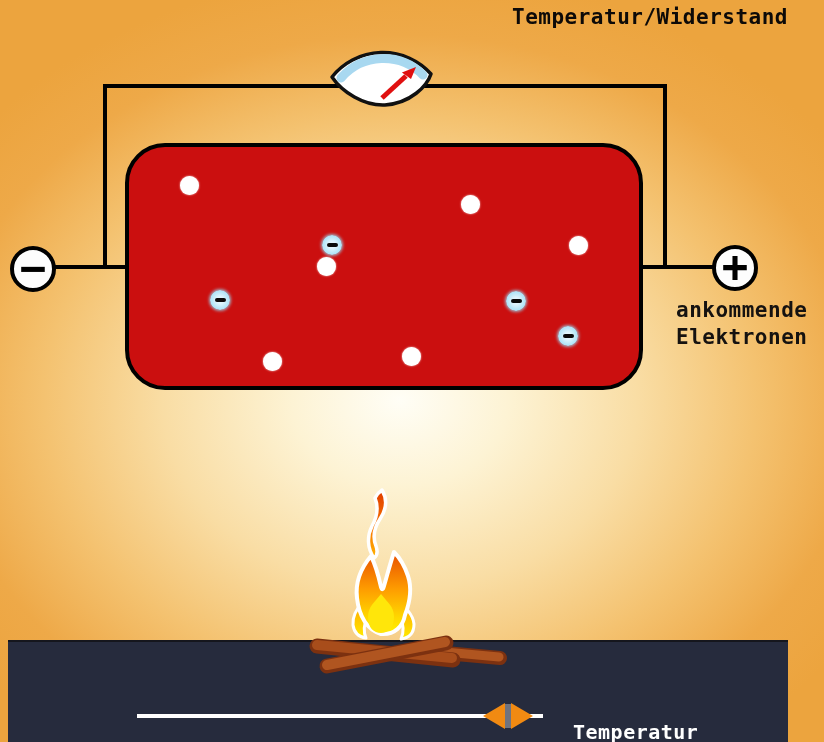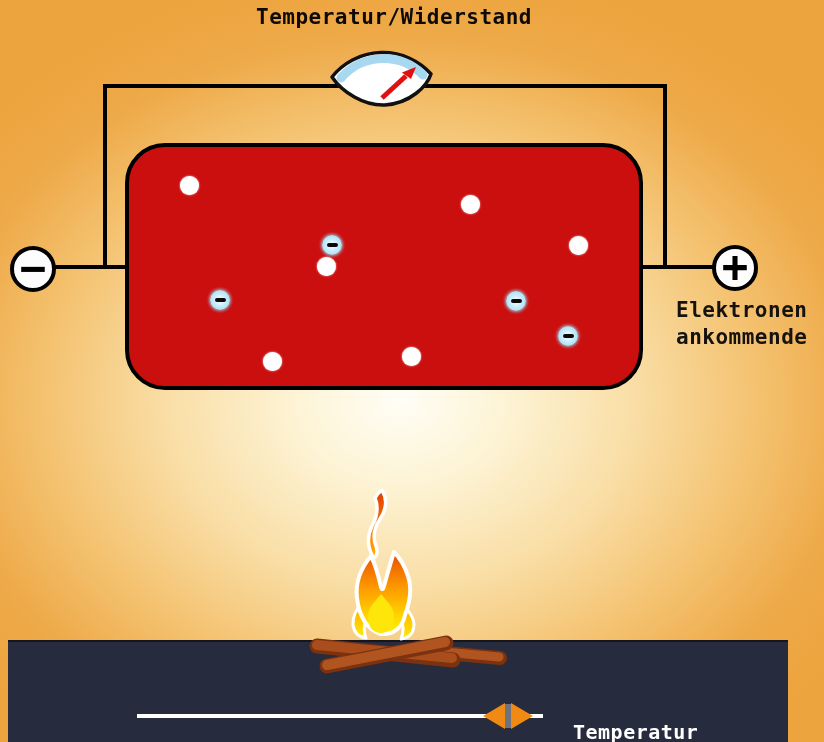--- a/index.html
+++ b/index.html
@@ -4,21 +4,21 @@
 <style>
   html,body{margin:0;padding:0;}
   body{width:824px;height:742px;overflow:hidden;}
   .mono{font-family:"DejaVu Sans Mono","Liberation Mono",monospace;font-weight:bold;}
   .stage{position:relative;width:824px;height:742px;overflow:hidden;
     background:
       radial-gradient(ellipse 540px 430px at 400px 400px,
         #fffef6 0%, #fdf3d4 20%, #f9dda4 44%, #f4c270 66%,
         #eea948 85%, #eca43e 100%);
   }
-  .title{position:absolute;left:8px;top:5px;width:772px;text-align:center;
+  .title{position:absolute;left:16px;top:5px;width:772px;text-align:right;
     font-size:21px;color:#0d0a08;letter-spacing:.5px;}
   .wire{position:absolute;background:#000;}
   .meter{position:absolute;left:316px;top:46px;width:124px;height:64px;z-index:3;}
   .terminal{position:absolute;width:46px;height:46px;border-radius:50%;
     background:#fdfdfd;border:4px solid #000;box-sizing:border-box;
     display:flex;align-items:center;justify-content:center;z-index:2;}
   .terminal span{font-size:44px;line-height:0;color:#000;transform:translateY(-1px);}
   .terminal.minus{left:10px;top:246px;}
   .terminal.plus{left:712px;top:245px;}
   .conductor{position:absolute;left:125px;top:143px;width:518px;height:247px;
@@ -86,22 +86,22 @@
       </div>
       <div class="electron" style="left: 377px; top: 144px;">
         <div class="bar"></div>
       </div>
       <div class="electron" style="left: 429px; top: 179px;">
         <div class="bar"></div>
       </div>
     </div>
 
   <div class="incoming mono">
+    <div>ankommende</div>
     <div>Elektronen</div>
-    <div>ankommende</div>
   </div>
 
   <div class="bottombar"></div>
 
   <svg class="fire" viewBox="0 0 222 192">
     <defs>
       <linearGradient id="gWisp" x1="0" y1="0" x2="0" y2="1">
         <stop offset="0" stop-color="#e03c00"></stop>
           <stop offset=".6" stop-color="#f97b00"></stop>
           <stop offset="1" stop-color="#ffb400"></stop>

